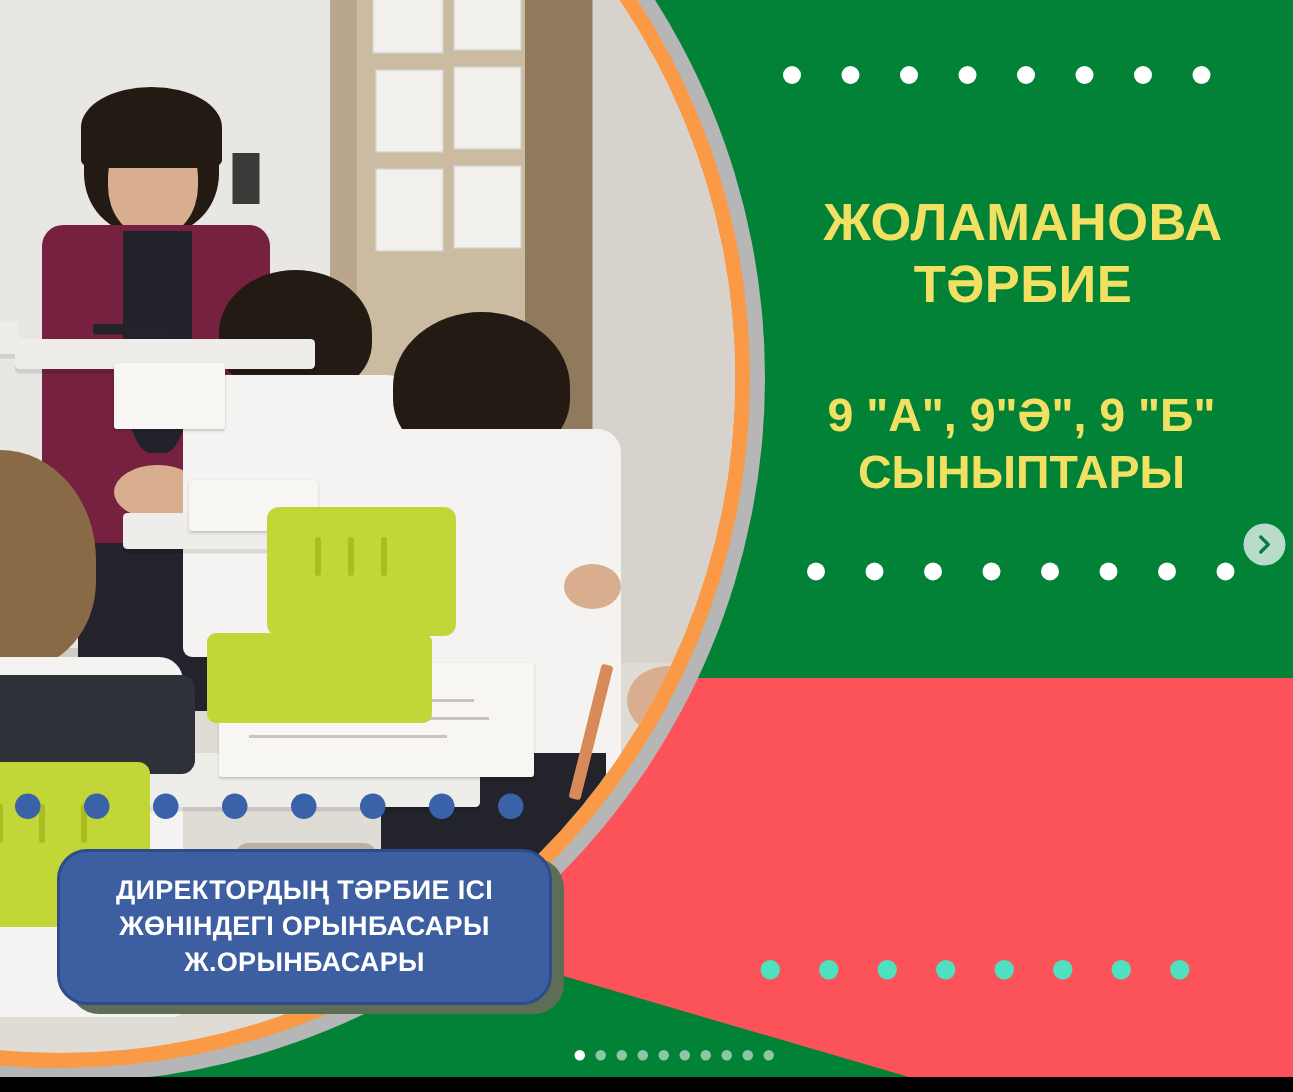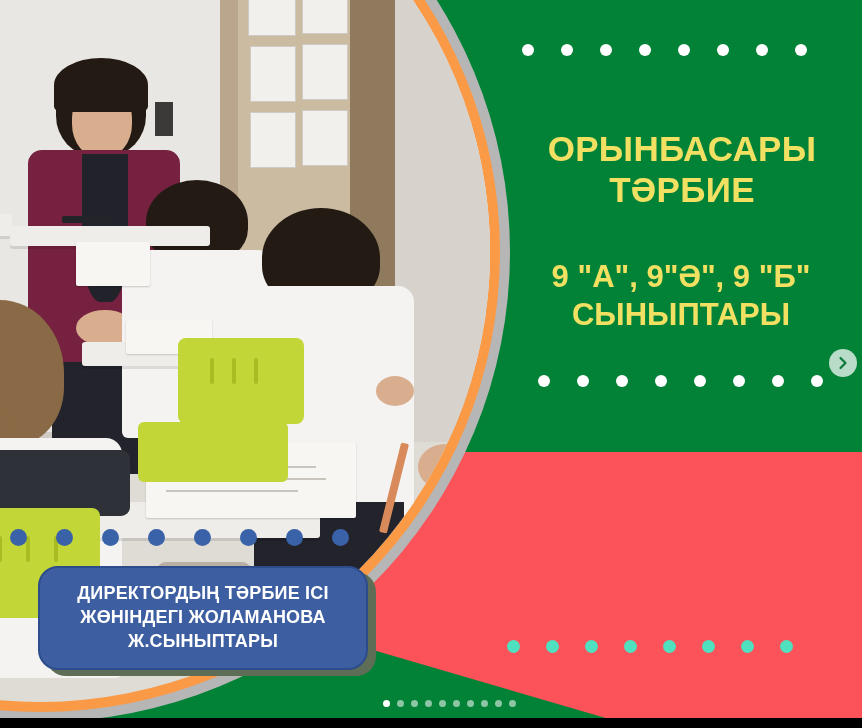--- a/index.html
+++ b/index.html
@@ -275,21 +275,21 @@
     <span class="dot" style="width:12px;height:12px;background:#FFFFFF;"></span>
     <span class="dot" style="width:12px;height:12px;background:#FFFFFF;"></span>
     <span class="dot" style="width:12px;height:12px;background:#FFFFFF;"></span>
     <span class="dot" style="width:12px;height:12px;background:#FFFFFF;"></span>
     <span class="dot" style="width:12px;height:12px;background:#FFFFFF;"></span>
     <span class="dot" style="width:12px;height:12px;background:#FFFFFF;"></span>
     <span class="dot" style="width:12px;height:12px;background:#FFFFFF;"></span>
   </div>
 
   <div class="title-block">
-    <div class="l1">ОРЫНБАСАРЫ</div>
+    <div class="l1">ЖОЛАМАНОВА</div>
     <div class="l1">ТӘРБИЕ</div>
   </div>
 
   <div class="subtitle-block">
     <div>9 "А", 9"Ә", 9 "Б"</div>
     <div>СЫНЫПТАРЫ</div>
   </div>
 
   <div class="dots-row" style="left:538px; top:375px; gap:27px;">
     <span class="dot" style="width:12px;height:12px;background:#FFFFFF;"></span>
@@ -328,22 +328,22 @@
     <span>
       <svg width="12" height="14" viewBox="0 0 12 14" aria-hidden="true">
         <path d="M3.5 2 L8.5 7 L3.5 12" fill="none" stroke="#0B7A3B" stroke-width="2.2" stroke-linecap="round" stroke-linejoin="round"></path>
       </svg>
     </span>
   </div>
 
   <div class="caption-shadow"></div>
   <div class="caption-box">
     <div>ДИРЕКТОРДЫҢ ТӘРБИЕ ІСІ</div>
-    <div>ЖӨНІНДЕГІ ЖОЛАМАНОВА</div>
-    <div>Ж.СЫНЫПТАРЫ</div>
+    <div>ЖӨНІНДЕГІ ОРЫНБАСАРЫ</div>
+    <div>Ж.ОРЫНБАСАРЫ</div>
   </div>
 
   <div class="pagination">
     <span class="pdot active"></span>
     <span class="pdot"></span>
     <span class="pdot"></span>
     <span class="pdot"></span>
     <span class="pdot"></span>
     <span class="pdot"></span>
     <span class="pdot"></span>

